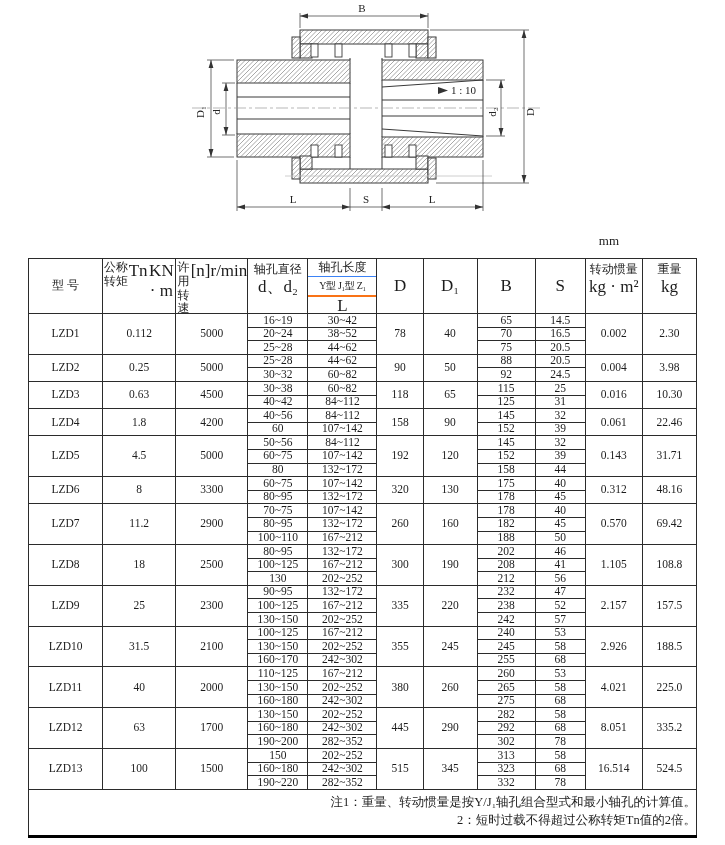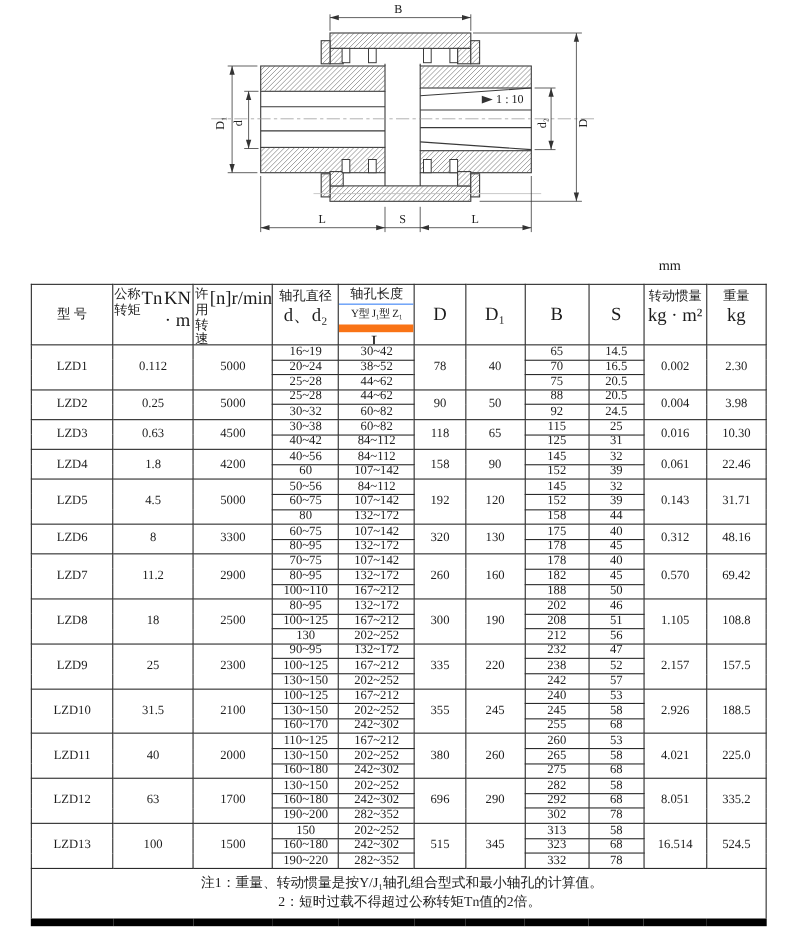--- a/index.html
+++ b/index.html
@@ -24,25 +24,25 @@
   table{border-collapse:collapse;table-layout:fixed;width:669px;margin-left:28px;
         border:1.5px solid #222}
   th,td{border:1px solid #2b2b2b;text-align:center;vertical-align:middle;
         padding:0;font-weight:normal;overflow:hidden}
   thead th{height:54px;font-size:12px;line-height:1.15}
   tbody td{height:12.6px;font-size:11.5px;line-height:1}
   .h3{display:flex;flex-direction:row;justify-content:space-between;height:50px;padding:2px 0}
   .h2{display:flex;flex-direction:column;height:46px;padding:4px 0}
   .lenh{display:flex;flex-direction:column;height:54px}
   .lenh .b1{height:17px;line-height:17px;border-bottom:1px solid #3b82f6}
-  .lenh .b2{height:18px;line-height:18px;border-bottom:7px solid #f97316;font-size:10px;letter-spacing:-.3px}
+  .lenh .b2{height:18px;line-height:18px;border-bottom:2px solid #f97316;font-size:10px;letter-spacing:-.3px}
   .lenh .b3{height:17px;line-height:17px}
   .serif-it{font-size:17px}
-  tfoot td{text-align:center;font-size:12.5px;padding:3px 0 6px 6px;line-height:1.45;
-           border-bottom:7px solid #000000}
+  tfoot td{text-align:right;font-size:12.5px;padding:3px 0 6px 6px;line-height:1.45;
+           border-bottom:3px solid #000000}
   .note2{padding-left:14px}
 </style>
 </head>
 <body>
 
 <svg id="dwg" width="725" height="228" viewBox="0 0 725 228">
   <defs>
     <path id="arr" d="M0 0 L8 2.4 L8 -2.4 Z"></path>
   </defs>
 
@@ -567,21 +567,21 @@
         <td rowspan="3">190</td>
         <td>202</td>
         <td>46</td>
         <td rowspan="3">1.105</td>
         <td rowspan="3">108.8</td>
       </tr>
       <tr>
         <td>100~125</td>
         <td>167~212</td>
         <td>208</td>
-        <td>51</td>
+        <td>41</td>
       </tr>
       <tr>
         <td>130</td>
         <td>202~252</td>
         <td>212</td>
         <td>56</td>
       </tr>
       <tr>
         <td rowspan="3">LZD9</td>
         <td rowspan="3">25</td>
@@ -656,21 +656,21 @@
         <td>242~302</td>
         <td>275</td>
         <td>68</td>
       </tr>
       <tr>
         <td rowspan="3">LZD12</td>
         <td rowspan="3">63</td>
         <td rowspan="3">1700</td>
         <td>130~150</td>
         <td>202~252</td>
-        <td rowspan="3">696</td>
+        <td rowspan="3">445</td>
         <td rowspan="3">290</td>
         <td>282</td>
         <td>58</td>
         <td rowspan="3">8.051</td>
         <td rowspan="3">335.2</td>
       </tr>
       <tr>
         <td>160~180</td>
         <td>242~302</td>
         <td>292</td>

